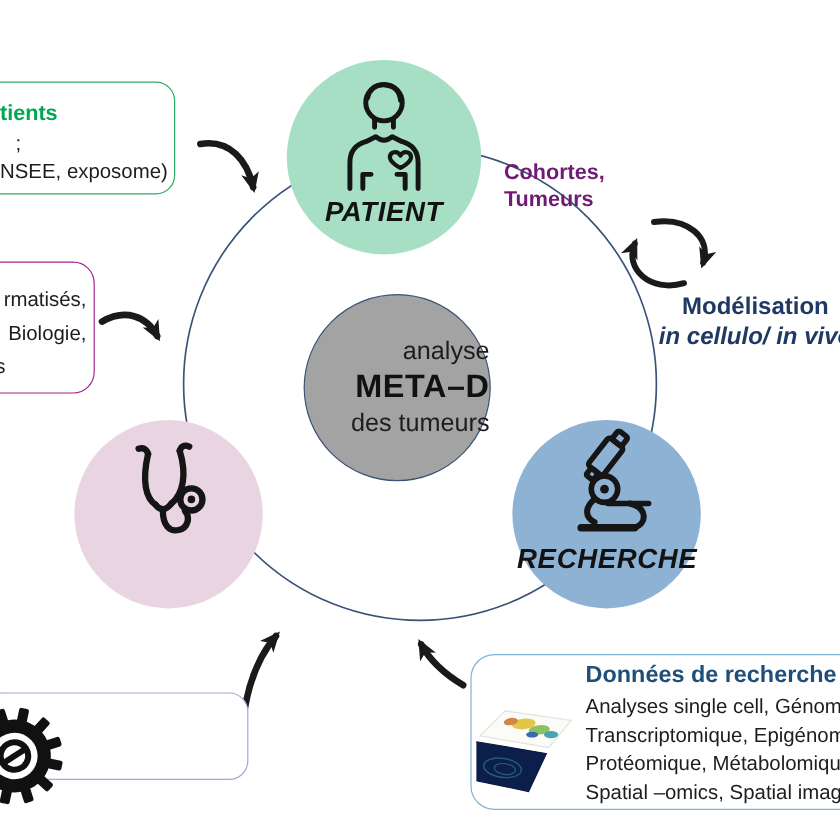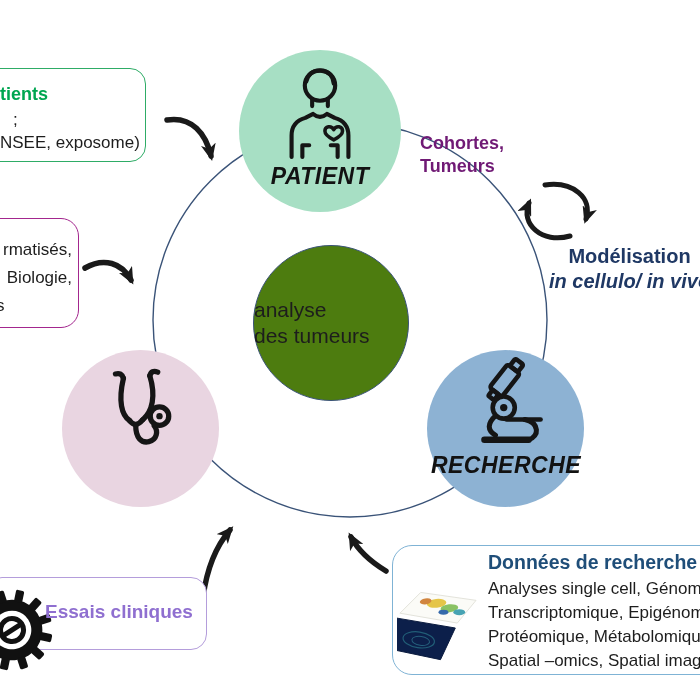--- a/index.html
+++ b/index.html
@@ -16,23 +16,23 @@
 
   
   #patient-circle{left:239px;top:50px;width:162px;height:162px;background:#a7dfc4;z-index:2;}
   #soin-circle{left:62px;top:350px;width:157px;height:157px;background:#e9d5e1;z-index:2;}
   #recherche-circle{left:427px;top:350px;width:157px;height:157px;background:#8db2d3;z-index:2;}
   #patient-label{left:239px;top:163px;width:162px;font-size:23px;z-index:3;}
   #soin-label{left:62px;top:452px;width:157px;font-size:24px;z-index:3;}
   #recherche-label{left:415px;top:452px;width:182px;font-size:23px;z-index:3;}
 
   
-  #center-circle{left:253px;top:245px;width:154px;height:154px;background:#4d7c0f;
+  #center-circle{left:253px;top:245px;width:154px;height:154px;background:#a3a3a3;
     border:1.5px solid #3a5378;z-index:3;display:flex;flex-direction:column;
-    align-items:flex-start;justify-content:center;text-align:center;}
+    align-items:flex-end;justify-content:center;text-align:center;}
   #center-l1,#center-l3{font-size:21px;color:#1d1d1d;line-height:1.25;}
   #center-l2{font-size:27px;font-weight:bold;color:#111;line-height:1.25;letter-spacing:.5px;}
 
   
   #patients-box{left:-60px;top:68px;width:204px;height:92px;border-radius:16px;
     border-width:1.8px;border-color:#2eac66;z-index:4;}
   #patients-l1{left:0;top:84px;font-size:18px;font-weight:bold;color:#00a651;z-index:5;}
   #patients-l2{left:13px;top:110px;font-size:17px;z-index:5;}
   #patients-l3{left:0px;top:133px;font-size:17px;z-index:5;}
 
@@ -125,20 +125,21 @@
       <path d="M38 64 C29 72 29 80 38 85" stroke-width="5.5"></path>
       <path d="M50 68 H87"></path>
       <path d="M74 90 C86 86 86 72 70 68" stroke-width="5.5"></path>
       <path d="M26 90 H74" stroke-width="7"></path>
     </g>
   </svg>
   <div id="recherche-label" class="abs node-label">RECHERCHE</div>
 
   <div id="center-circle" class="abs circle">
     <div id="center-l1">analyse</div>
+    <div id="center-l2">META–D</div>
     <div id="center-l3">des tumeurs</div>
   </div>
 
   <div id="patients-box" class="abs rbox"></div>
   <div id="patients-l1" class="abs nowrap">tients</div>
   <div id="patients-l2" class="abs nowrap">;</div>
   <div id="patients-l3" class="abs nowrap">NSEE, exposome)</div>
 
   <div id="dossiers-box" class="abs rbox"></div>
   <div id="dossiers-l1" class="abs nowrap">rmatisés,</div>
@@ -163,21 +164,20 @@
           <rect x="45.5" y="6" width="9" height="13" rx="2" transform="rotate(270 50 50)"></rect>
           <rect x="45.5" y="6" width="9" height="13" rx="2" transform="rotate(300 50 50)"></rect>
           <rect x="45.5" y="6" width="9" height="13" rx="2" transform="rotate(330 50 50)"></rect>
         </g>
       </g>
       <circle cx="50" cy="50" r="21" fill="#ffffff"></circle>
       <circle cx="50" cy="50" r="12.5" fill="none" stroke="#111111" stroke-width="5.5"></circle>
       <line x1="42" y1="58" x2="58" y2="42" stroke="#111111" stroke-width="5.5"></line>
     </g>
   </svg>
-  <div id="essais-label" class="abs nowrap">Essais cliniques</div>
 
   <div id="recherche-box" class="abs rbox"></div>
   <svg id="slides" class="abs" width="84" height="80" viewBox="0 0 85 78">
     <polygon points="24,2 80,10 61,33 3,23" fill="#fbfbf7" stroke="#e3e3da" stroke-width="1"></polygon>
     <g opacity="0.95">
       <ellipse cx="40" cy="13" rx="10" ry="4.5" fill="#e4c33f" transform="rotate(-6 40 13)"></ellipse>
       <ellipse cx="29" cy="11" rx="6" ry="3" fill="#cf7f36" transform="rotate(-10 29 11)"></ellipse>
       <ellipse cx="53" cy="18" rx="9" ry="4" fill="#84bf5d" transform="rotate(-6 53 18)"></ellipse>
       <ellipse cx="63" cy="22" rx="6" ry="3" fill="#3e9fb0"></ellipse>
       <ellipse cx="47" cy="22" rx="5" ry="2.5" fill="#2c63a8"></ellipse>

